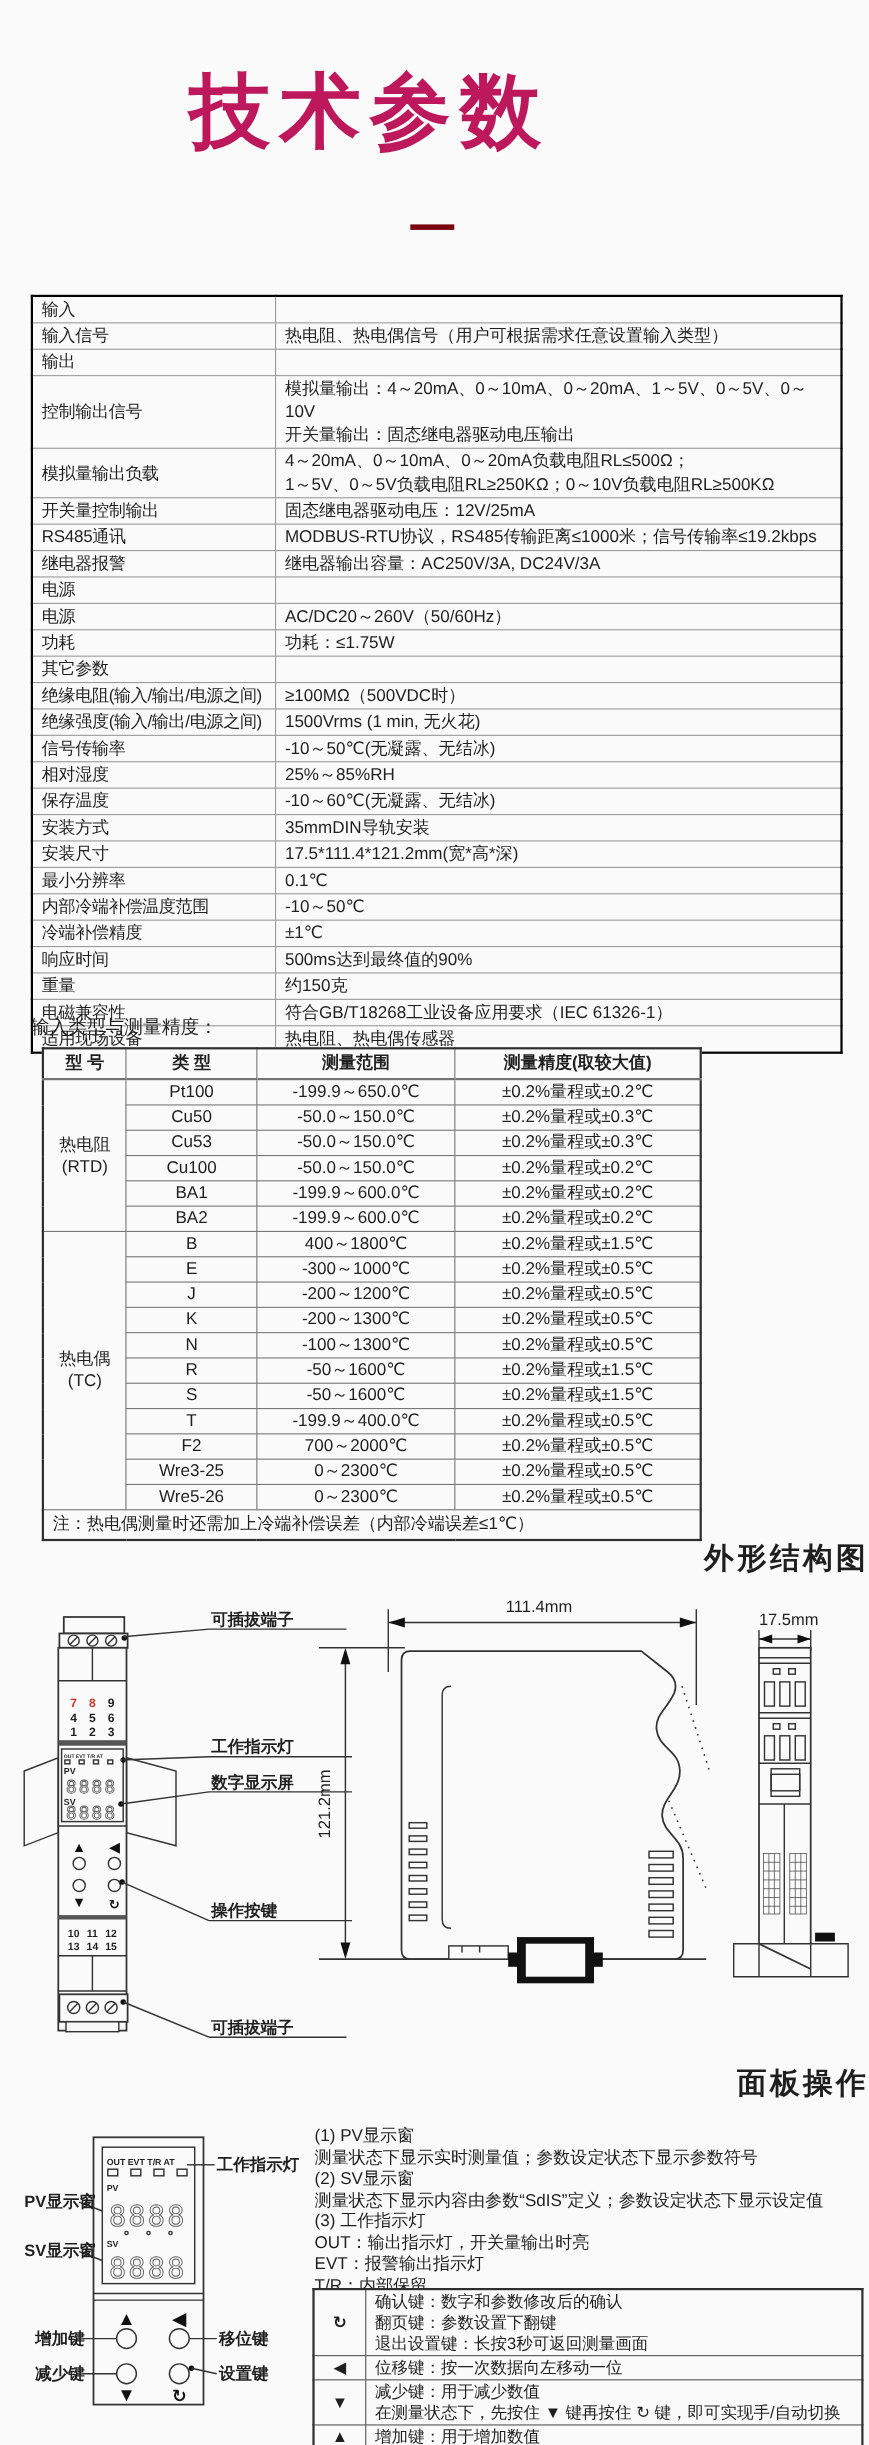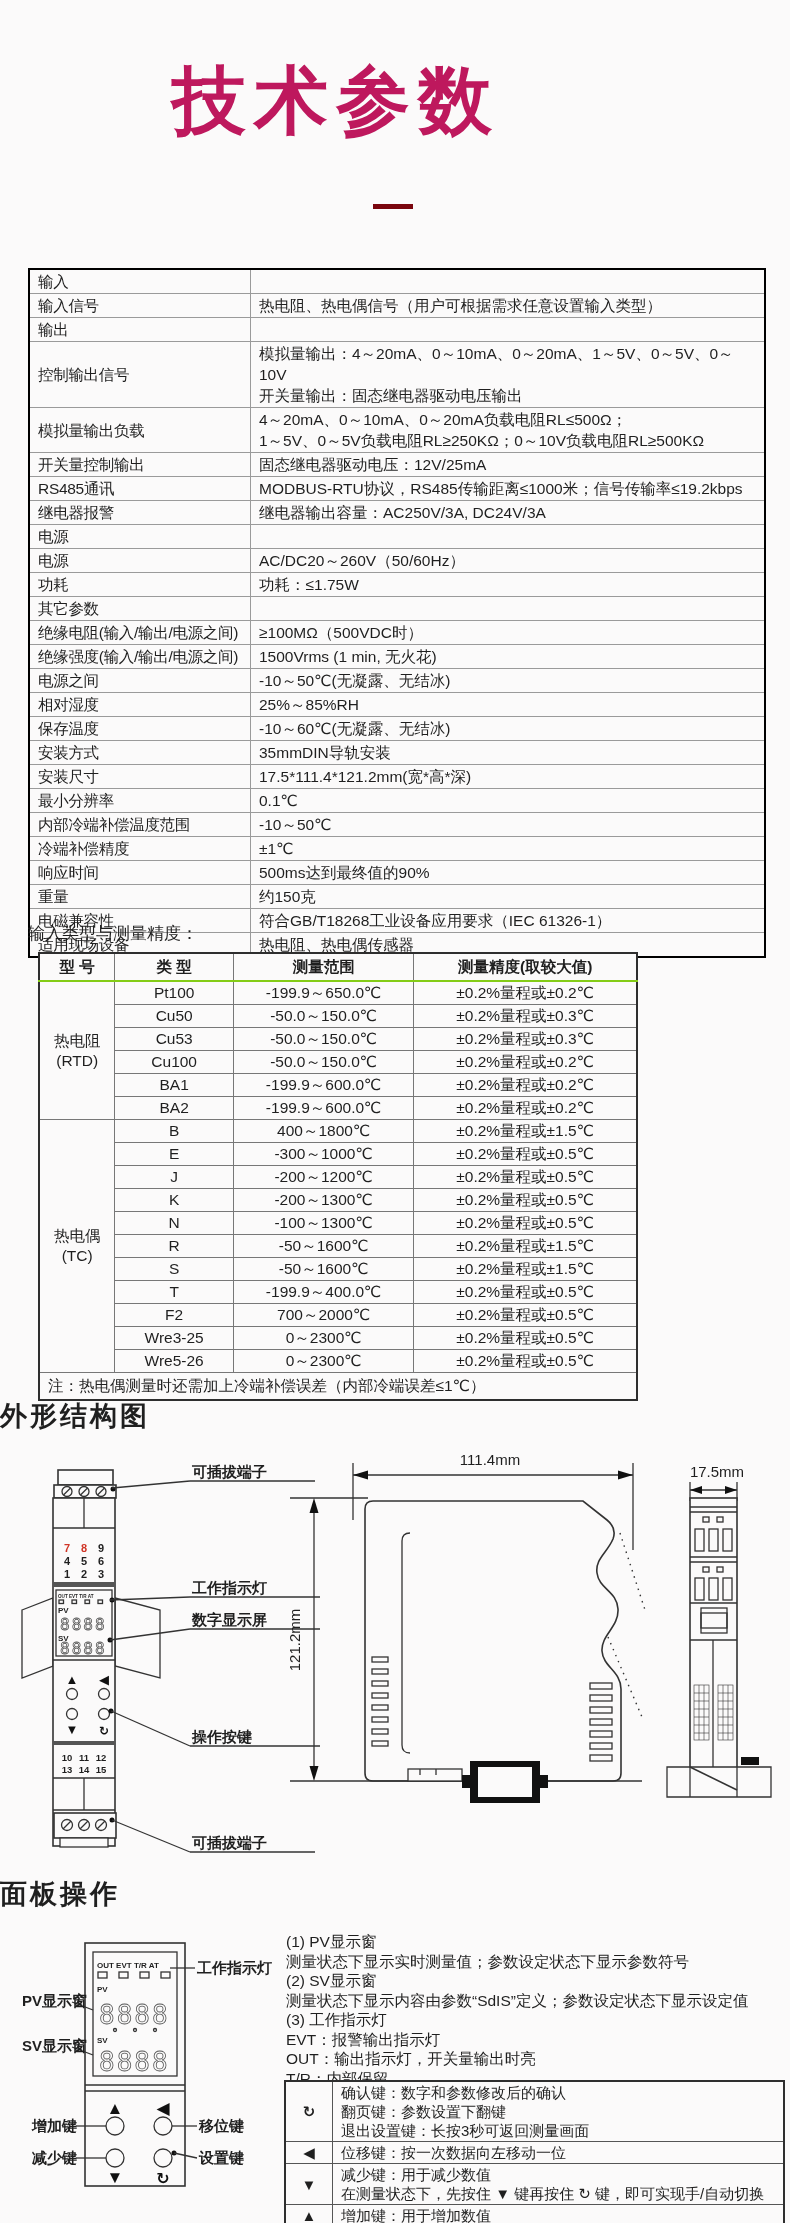--- a/index.html
+++ b/index.html
@@ -15,26 +15,26 @@
   #spec-table{top:268px;left:28px;width:738px;table-layout:fixed;border:2px solid #000000;}
   #spec-table td{border:1px solid #9a9a9a;font-size:15.5px;line-height:21px;padding:1px 8px;
                  vertical-align:middle;}
   #spec-table td.lab{width:204px;letter-spacing:-0.3px;white-space:nowrap;overflow:hidden;}
   #spec-table td.val{white-space:pre-line;}
   
   #acc-heading{top:922px;left:28px;font-size:17px;font-weight:normal;}
   #acc-table{top:952px;left:38px;width:600px;border:2px solid #2e2e2e;}
   #acc-table th,#acc-table td{border:1px solid #777;font-size:15.5px;line-height:20px;
       padding:1px 2px;text-align:center;vertical-align:middle;}
-  #acc-table th{font-weight:bold;border-bottom:2px solid #84cc16;height:24px;}
+  #acc-table th{font-weight:bold;border-bottom:2px solid #737373;height:24px;}
   #acc-table .grp{white-space:pre-line;font-size:15.5px;}
   #acc-table .note{text-align:left;padding-left:8px;height:24px;}
   col.c1{width:76px}col.c2{width:119px}col.c3{width:181px}col.c4{width:224px}
   
-  .sec-title{left:0;width:790px;text-align:left;font-size:27px;font-weight:bold;letter-spacing:3px;}
+  .sec-title{left:0;width:790px;text-align:right;font-size:27px;font-weight:bold;letter-spacing:3px;}
   #structure-title{top:1398px;}
   #panel-title{top:1876px;}
   
   svg{overflow:visible;}
   svg text{font-family:"Liberation Sans","DejaVu Sans",sans-serif;}
   .co{font-size:15px;font-weight:bold;fill:#1f1f1f;}
   .dimt{font-size:15px;fill:#1f1f1f;}
   .num{font-size:11px;font-weight:bold;fill:#1f1f1f;}
   .red{fill:#d03526;}
   .nums{font-size:9.5px;font-weight:bold;fill:#1f1f1f;}
@@ -131,21 +131,21 @@
           <td class="lab">绝缘电阻(输入/输出/电源之间)</td>
           <td class="val">≥100MΩ（500VDC时）</td>
         </tr>
 
         <tr>
           <td class="lab">绝缘强度(输入/输出/电源之间)</td>
           <td class="val">1500Vrms (1 min, 无火花)</td>
         </tr>
 
         <tr>
-          <td class="lab">电源之间</td>
+          <td class="lab">信号传输率</td>
           <td class="val">-10～50℃(无凝露、无结冰)</td>
         </tr>
 
         <tr>
           <td class="lab">相对湿度</td>
           <td class="val">25%～85%RH</td>
         </tr>
 
         <tr>
           <td class="lab">保存温度</td>
@@ -594,23 +594,23 @@
       <div>(1) PV显示窗</div>
 
       <div>测量状态下显示实时测量值；参数设定状态下显示参数符号</div>
 
       <div>(2) SV显示窗</div>
 
       <div>测量状态下显示内容由参数“SdIS”定义；参数设定状态下显示设定值</div>
 
       <div>(3) 工作指示灯</div>
 
+      <div>OUT：输出指示灯，开关量输出时亮</div>
+
       <div>EVT：报警输出指示灯</div>
-
-      <div>OUT：输出指示灯，开关量输出时亮</div>
 
       <div>T/R：内部保留</div>
 
       <div>AT ：自整定/手动状态指示灯；闪烁表示自整定启动，常亮表示手动状态</div>
     </div>
 
   <table class="abs" id="btn-table">
     <tbody>
       <tr>
         <td class="ic">↻</td>

